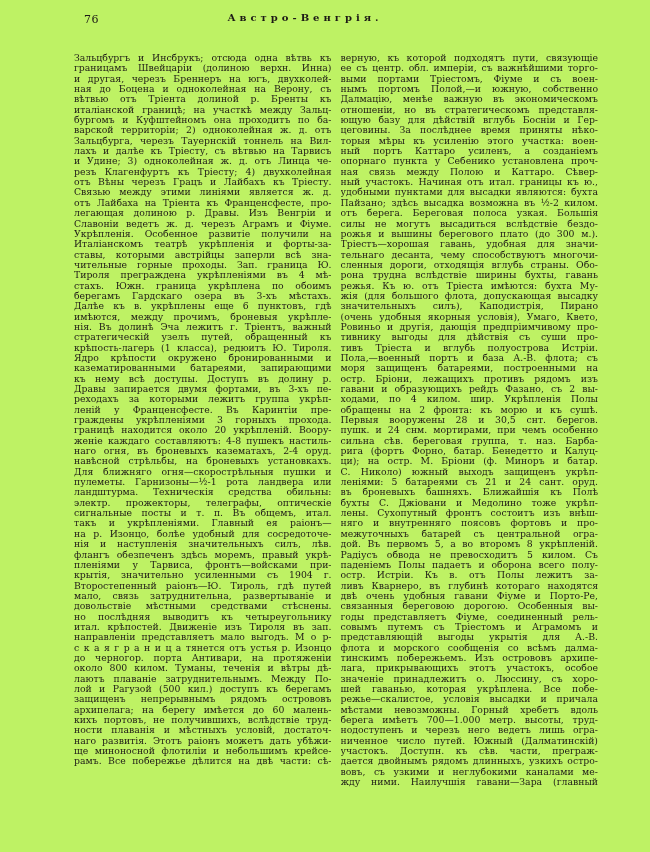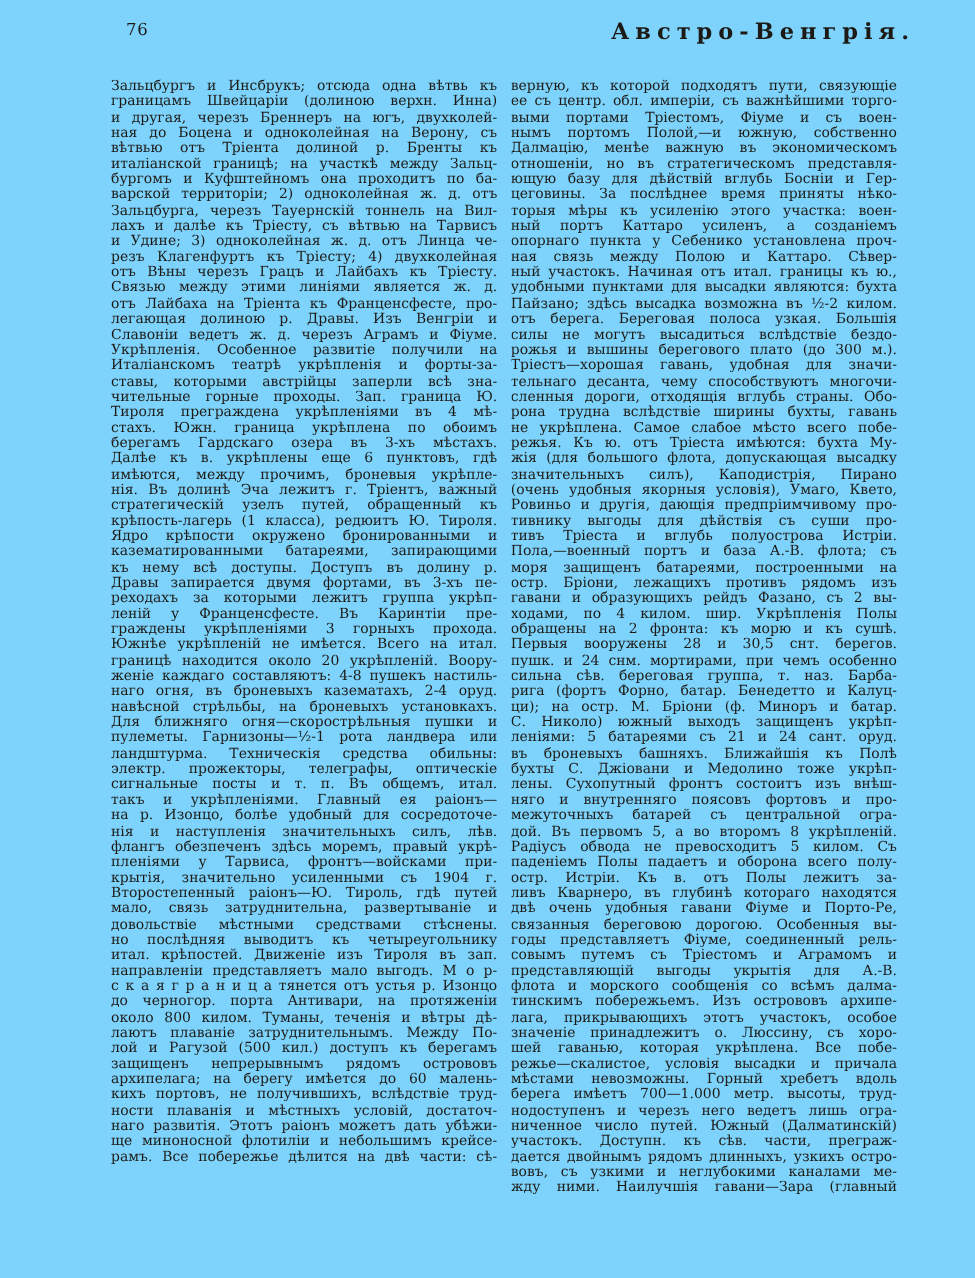--- a/index.html
+++ b/index.html
@@ -1,39 +1,39 @@
 <!DOCTYPE html>
 <html><head>
 <meta charset="utf-8">
 <style>
   html, body { margin: 0; padding: 0; background: #e9e7e2; }
   .page {
     position: relative;
     width: 650px;
     height: 852px;
-    background: #7dd3fc;
+    background: #bef264;
     font-family: "DejaVu Serif", "Liberation Serif", serif;
     color: #1d1a16;
     overflow: hidden;
   }
   .page-num {
     position: absolute;
     left: 84px;
     top: 13px;
     font-size: 11px;
     letter-spacing: 0.5px;
   }
   .running-title {
     position: absolute;
     left: 0;
     right: 40px;
     top: 12px;
-    text-align: right;
+    text-align: center;
     font-weight: bold;
-    font-size: 15px;
+    font-size: 10px;
     letter-spacing: 4px;
   }
   .columns {
     position: absolute;
     left: 74px;
     top: 53px;
     width: 524px;
     display: flex;
     gap: 9px;
   }
@@ -84,21 +84,20 @@
         <div class="line">нія. Въ долинѣ Эча лежитъ г. Тріентъ, важный</div>
         <div class="line">стратегическій узелъ путей, обращенный къ</div>
         <div class="line">крѣпость-лагерь (1 класса), редюитъ Ю. Тироля.</div>
         <div class="line">Ядро крѣпости окружено бронированными и</div>
         <div class="line">казематированными батареями, запирающими</div>
         <div class="line">къ нему всѣ доступы. Доступъ въ долину р.</div>
         <div class="line">Дравы запирается двумя фортами, въ 3-хъ пе-</div>
         <div class="line">реходахъ за которыми лежитъ группа укрѣп-</div>
         <div class="line">леній у Франценсфесте. Въ Каринтіи пре-</div>
         <div class="line">граждены укрѣпленіями 3 горныхъ прохода.</div>
-        <div class="line">Южнѣе укрѣпленій не имѣется. Всего на итал.</div>
         <div class="line">границѣ находится около 20 укрѣпленій. Воору-</div>
         <div class="line">женіе каждаго составляютъ: 4-8 пушекъ настиль-</div>
         <div class="line">наго огня, въ броневыхъ казематахъ, 2-4 оруд.</div>
         <div class="line">навѣсной стрѣльбы, на броневыхъ установкахъ.</div>
         <div class="line">Для ближняго огня—скорострѣльныя пушки и</div>
         <div class="line">пулеметы. Гарнизоны—½-1 рота ландвера или</div>
         <div class="line">ландштурма. Техническія средства обильны:</div>
         <div class="line">электр. прожекторы, телеграфы, оптическіе</div>
         <div class="line">сигнальные посты и т. п. Въ общемъ, итал.</div>
         <div class="line">такъ и укрѣпленіями. Главный ея раіонъ—</div>
@@ -142,21 +141,20 @@
         <div class="line">ный участокъ. Начиная отъ итал. границы къ ю.,</div>
         <div class="line">удобными пунктами для высадки являются: бухта</div>
         <div class="line">Пайзано; здѣсь высадка возможна въ ½-2 килом.</div>
         <div class="line">отъ берега. Береговая полоса узкая. Большія</div>
         <div class="line">силы не могутъ высадиться вслѣдствіе бездо-</div>
         <div class="line">рожья и вышины берегового плато (до 300 м.).</div>
         <div class="line">Тріестъ—хорошая гавань, удобная для значи-</div>
         <div class="line">тельнаго десанта, чему способствуютъ многочи-</div>
         <div class="line">сленныя дороги, отходящія вглубь страны. Обо-</div>
         <div class="line">рона трудна вслѣдствіе ширины бухты, гавань</div>
-        <div class="line">не укрѣплена. Самое слабое мѣсто всего побе-</div>
         <div class="line">режья. Къ ю. отъ Тріеста имѣются: бухта Му-</div>
         <div class="line">жія (для большого флота, допускающая высадку</div>
         <div class="line">значительныхъ силъ), Каподистрія, Пирано</div>
         <div class="line">(очень удобныя якорныя условія), Умаго, Квето,</div>
         <div class="line">Ровиньо и другія, дающія предпріимчивому про-</div>
         <div class="line">тивнику выгоды для дѣйствія съ суши про-</div>
         <div class="line">тивъ Тріеста и вглубь полуострова Истріи.</div>
         <div class="line">Пола,—военный портъ и база А.-В. флота; съ</div>
         <div class="line">моря защищенъ батареями, построенными на</div>
         <div class="line">остр. Бріони, лежащихъ противъ рядомъ изъ</div>

